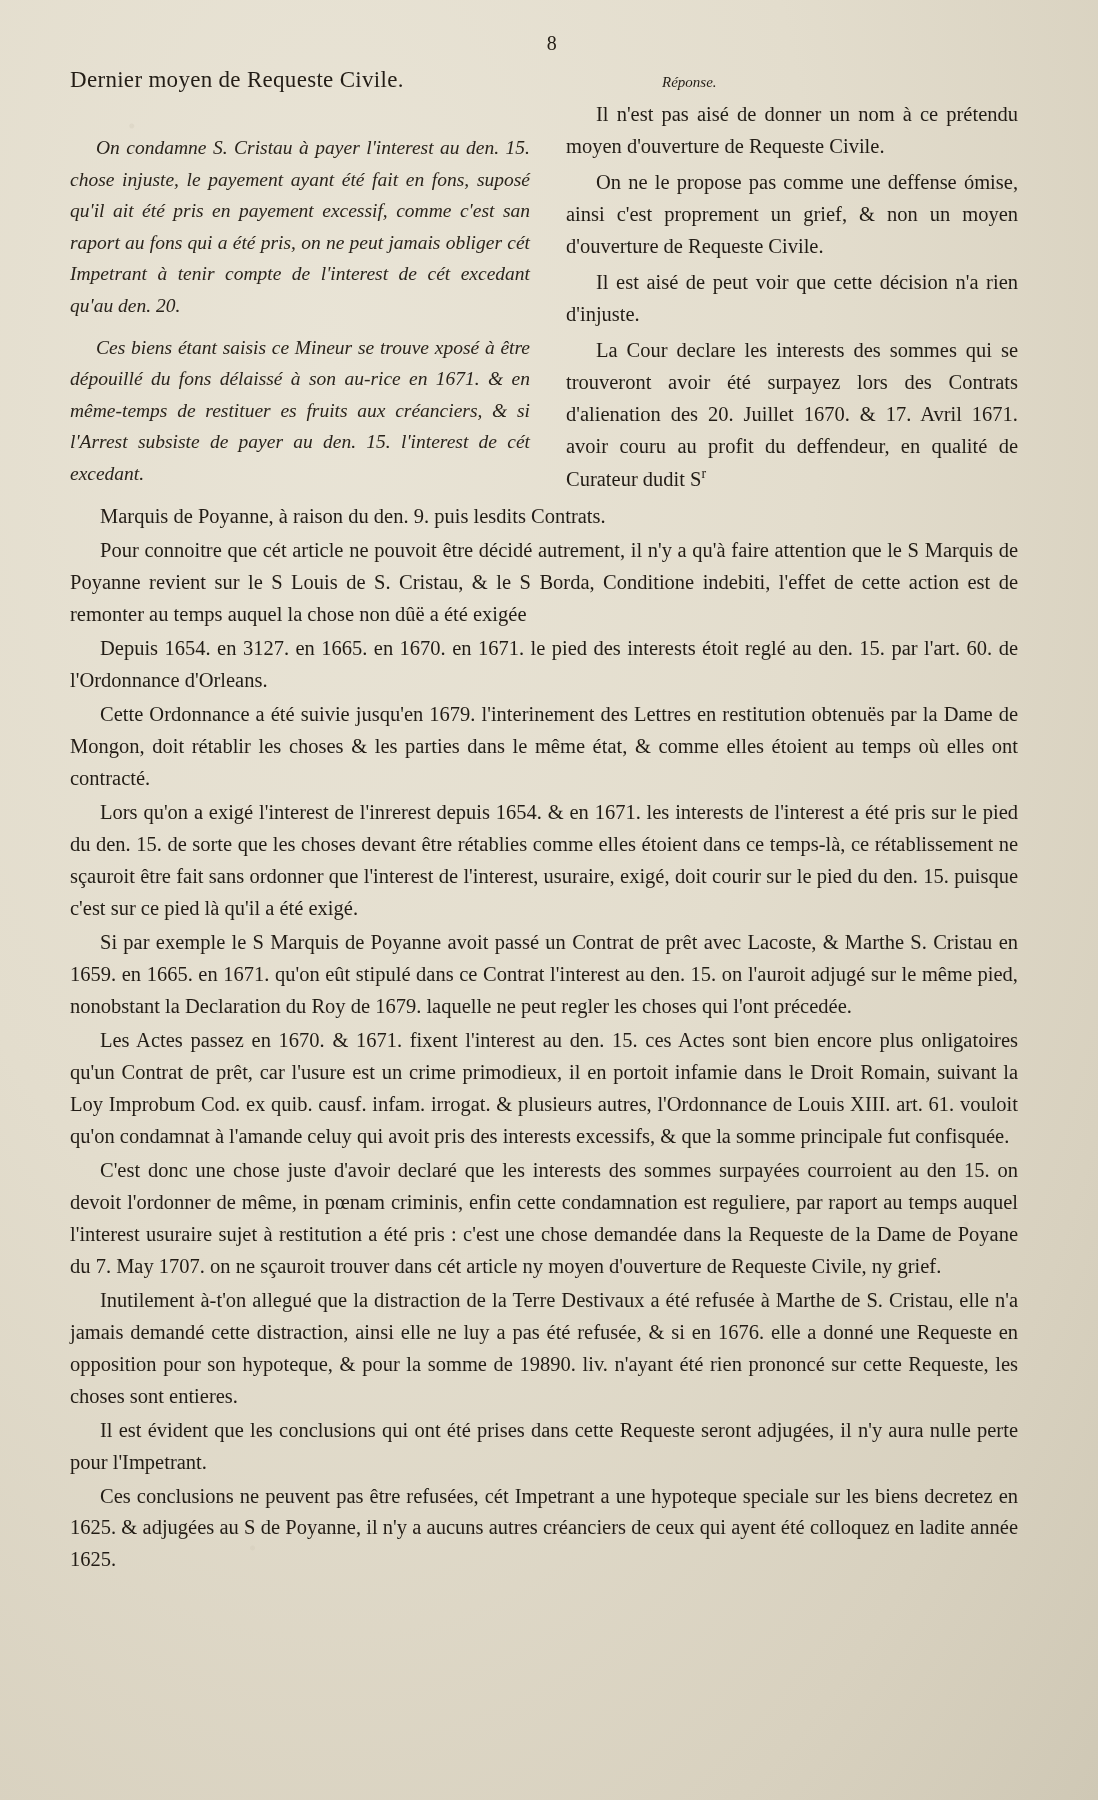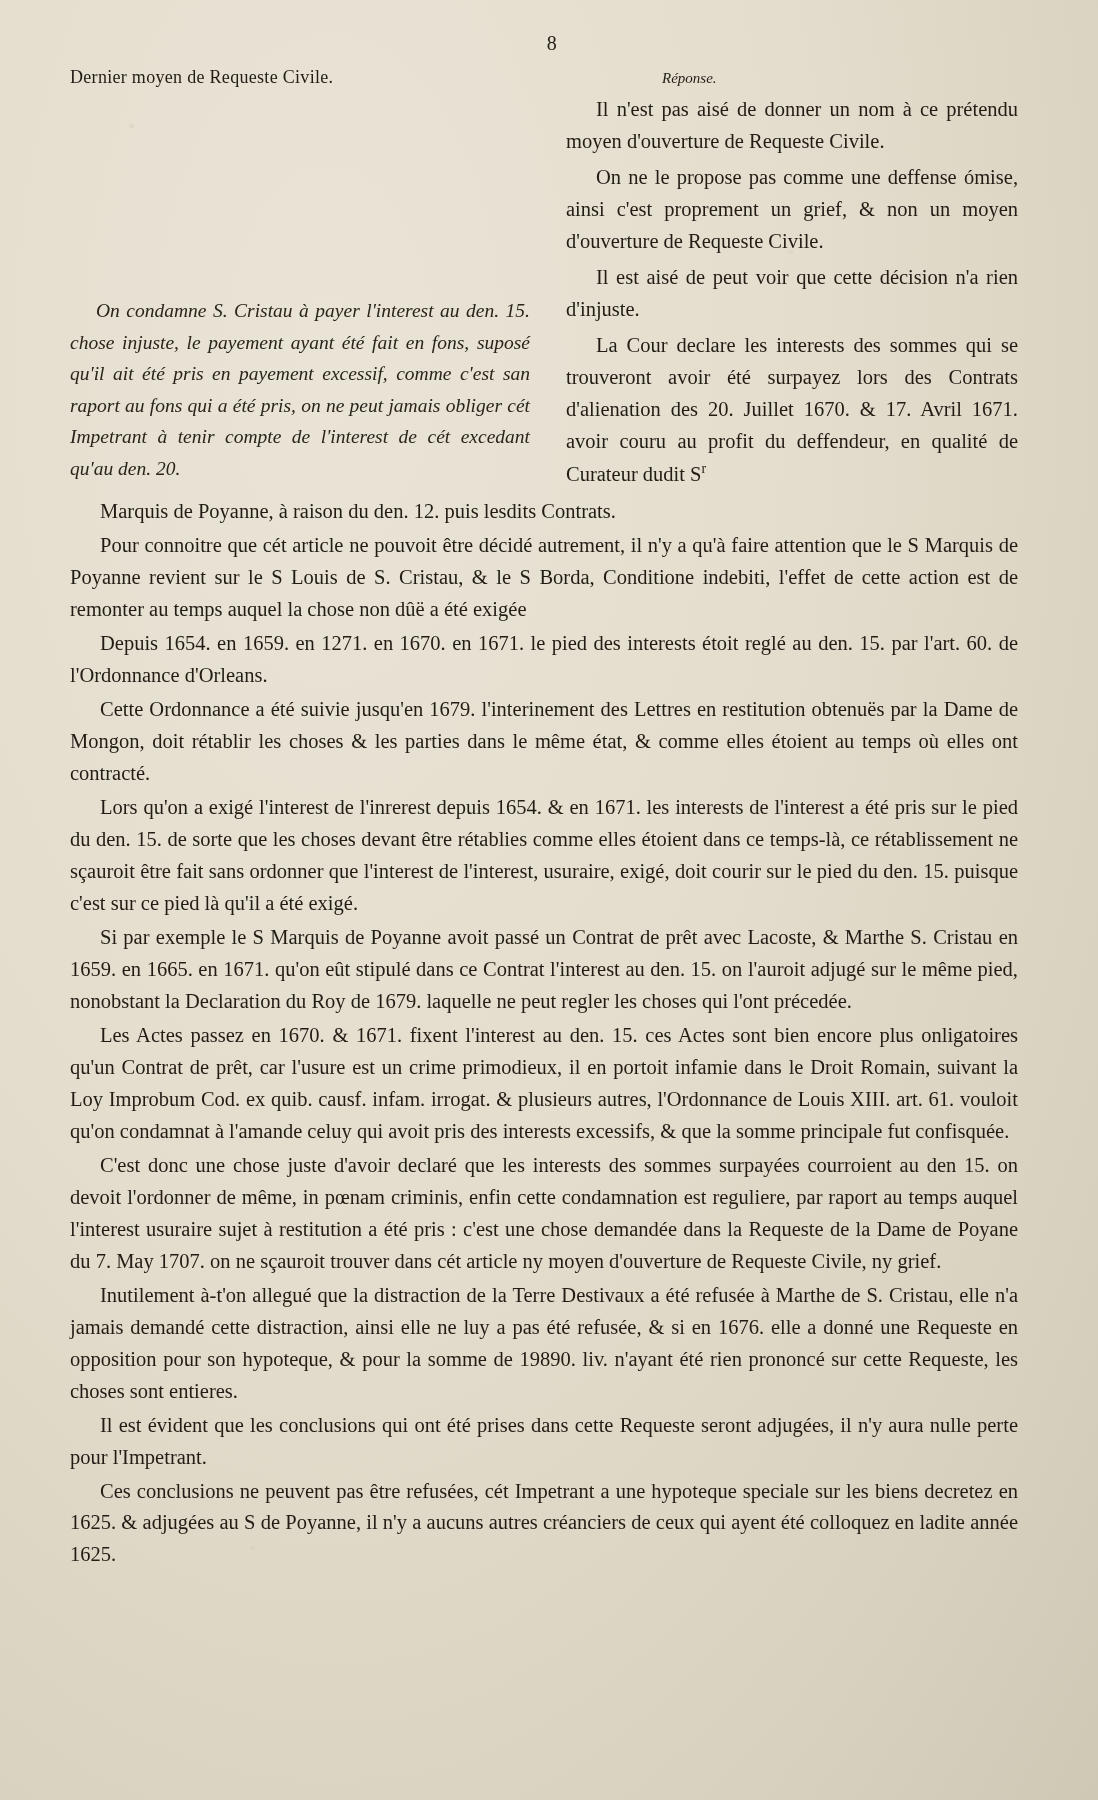--- a/index.html
+++ b/index.html
@@ -46,21 +46,21 @@
     padding-top: 32px;
     letter-spacing: 0.5px;
   }
   .head-row {
     display: flex;
     align-items: baseline;
     margin-top: 12px;
   }
   .head-left {
     width: 50%;
-    font-size: 18px;
+    font-size: 23px;
     color: #231d16;
     letter-spacing: 0.3px;
   }
   .head-right {
     width: 50%;
     font-size: 15px;
     font-style: italic;
     color: #231d16;
     padding-left: 110px;
     box-sizing: border-box;
@@ -127,33 +127,34 @@
     <div class="folio">8</div>
 
     <div class="head-row">
       <div class="head-left">Dernier moyen de Requeste Civile.</div>
       <div class="head-right">Réponse.</div>
     </div>
 
     <div class="cols">
       <div class="col-left">
         <p class="italic-para">On condamne S. Cristau à payer l'interest au den. 15. chose injuste, le payement ayant été fait en fons, suposé qu'il ait été pris en payement excessif, comme c'est san raport au fons qui a été pris, on ne peut jamais obliger cét Impetrant à tenir compte de l'interest de cét excedant qu'au den. 20.</p>
+        <p class="italic-para">Ces biens étant saisis ce Mineur se trouve xposé à être dépouillé du fons délaissé à son au-rice en 1671. &amp; en même-temps de restituer es fruits aux créanciers, &amp; si l'Arrest subsiste de payer au den. 15. l'interest de cét excedant.</p>
       </div>
       <div class="col-right">
         <p class="para">Il n'est pas aisé de donner un nom à ce prétendu moyen d'ouverture de Requeste Civile.</p>
         <p class="para">On ne le propose pas comme une deffense ómise, ainsi c'est proprement un grief, &amp; non un moyen d'ouverture de Requeste Civile.</p>
         <p class="para">Il est aisé de peut voir que cette décision n'a rien d'injuste.</p>
         <p class="para"><span>La Cour declare les interests des sommes qui se trouveront avoir été surpayez lors des Contrats d'alienation des 20. Juillet 1670. &amp; 17. Avril 1671. avoir couru au profit du deffendeur, en qualité de Curateur dudit S</span><span class="sup">r</span></p>
       </div>
     </div>
 
     <div class="full">
-      <p class="para nofirst">Marquis de Poyanne, à raison du den. 12. puis lesdits Contrats.</p>
+      <p class="para nofirst">Marquis de Poyanne, à raison du den. 9. puis lesdits Contrats.</p>
       <p class="para">Pour connoitre que cét article ne pouvoit être décidé autrement, il n'y a qu'à faire attention que le S Marquis de Poyanne revient sur le S Louis de S. Cristau, &amp; le S Borda, Conditione indebiti, l'effet de cette action est de remonter au temps auquel la chose non dûë a été exigée</p>
-      <p class="para">Depuis 1654. en 1659. en 1271. en 1670. en 1671. le pied des interests étoit reglé au den. 15. par l'art. 60. de l'Ordonnance d'Orleans.</p>
+      <p class="para">Depuis 1654. en 3127. en 1665. en 1670. en 1671. le pied des interests étoit reglé au den. 15. par l'art. 60. de l'Ordonnance d'Orleans.</p>
       <p class="para">Cette Ordonnance a été suivie jusqu'en 1679. l'interinement des Lettres en restitution obtenuës par la Dame de Mongon, doit rétablir les choses &amp; les parties dans le même état, &amp; comme elles étoient au temps où elles ont contracté.</p>
       <p class="para">Lors qu'on a exigé l'interest de l'inrerest depuis 1654. &amp; en 1671. les interests de l'interest a été pris sur le pied du den. 15. de sorte que les choses devant être rétablies comme elles étoient dans ce temps-là, ce rétablissement ne sçauroit être fait sans ordonner que l'interest de l'interest, usuraire, exigé, doit courir sur le pied du den. 15. puisque c'est sur ce pied là qu'il a été exigé.</p>
       <p class="para">Si par exemple le S Marquis de Poyanne avoit passé un Contrat de prêt avec Lacoste, &amp; Marthe S. Cristau en 1659. en 1665. en 1671. qu'on eût stipulé dans ce Contrat l'interest au den. 15. on l'auroit adjugé sur le même pied, nonobstant la Declaration du Roy de 1679. laquelle ne peut regler les choses qui l'ont précedée.</p>
       <p class="para">Les Actes passez en 1670. &amp; 1671. fixent l'interest au den. 15. ces Actes sont bien encore plus onligatoires qu'un Contrat de prêt, car l'usure est un crime primodieux, il en portoit infamie dans le Droit Romain, suivant la Loy Improbum Cod. ex quib. causf. infam. irrogat. &amp; plusieurs autres, l'Ordonnance de Louis XIII. art. 61. vouloit qu'on condamnat à l'amande celuy qui avoit pris des interests excessifs, &amp; que la somme principale fut confisquée.</p>
       <p class="para">C'est donc une chose juste d'avoir declaré que les interests des sommes surpayées courroient au den 15. on devoit l'ordonner de même, in pœnam criminis, enfin cette condamnation est reguliere, par raport au temps auquel l'interest usuraire sujet à restitution a été pris : c'est une chose demandée dans la Requeste de la Dame de Poyane du 7. May 1707. on ne sçauroit trouver dans cét article ny moyen d'ouverture de Requeste Civile, ny grief.</p>
       <p class="para">Inutilement à-t'on allegué que la distraction de la Terre Destivaux a été refusée à Marthe de S. Cristau, elle n'a jamais demandé cette distraction, ainsi elle ne luy a pas été refusée, &amp; si en 1676. elle a donné une Requeste en opposition pour son hypoteque, &amp; pour la somme de 19890. liv. n'ayant été rien prononcé sur cette Requeste, les choses sont entieres.</p>
       <p class="para">Il est évident que les conclusions qui ont été prises dans cette Requeste seront adjugées, il n'y aura nulle perte pour l'Impetrant.</p>
       <p class="para">Ces conclusions ne peuvent pas être refusées, cét Impetrant a une hypoteque speciale sur les biens decretez en 1625. &amp; adjugées au S de Poyanne, il n'y a aucuns autres créanciers de ceux qui ayent été colloquez en ladite année 1625.</p>
     </div>
 

